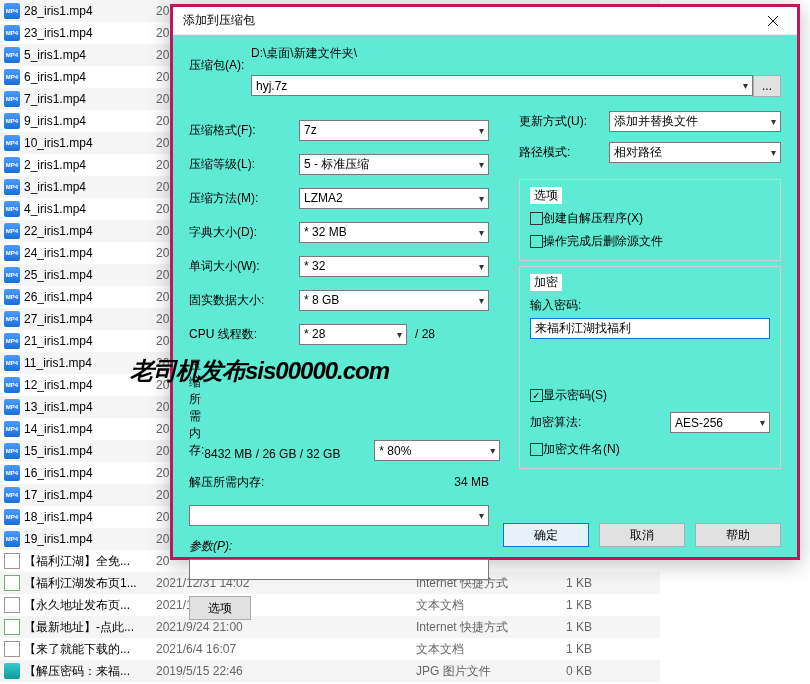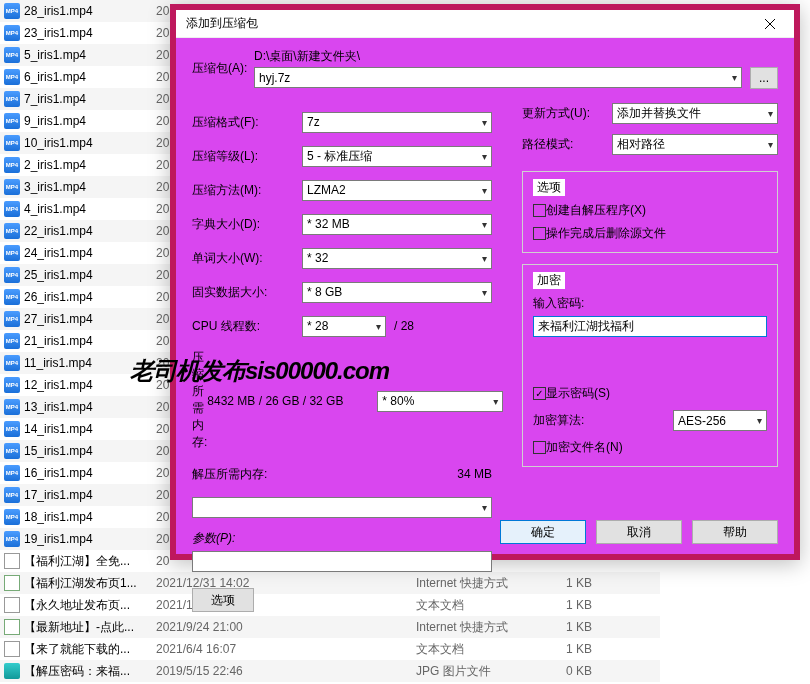--- a/index.html
+++ b/index.html
@@ -10,51 +10,51 @@
     .file-row { display: flex; align-items: center; height: 22px; padding-left: 4px; }
     .file-row:nth-child(odd) { background: #f5f5f5; }
     .file-row:nth-child(even) { background: #fff; }
     .file-icon { width: 16px; height: 16px; margin-right: 4px; flex-shrink: 0; }
     .file-name { width: 132px; overflow: hidden; white-space: nowrap; text-overflow: ellipsis; }
     .file-date { width: 130px; color: #666; }
     .file-type { width: 150px; color: #666; }
     .file-size { width: 60px; color: #666; }
     
     
-    .dialog { position: absolute; top: 4px; left: 170px; width: 630px; height: 556px; background: #d946ef; border: 6px solid #be185d; box-shadow: 0 4px 20px rgba(0,0,0,0.25); }
+    .dialog { position: absolute; top: 4px; left: 170px; width: 630px; height: 556px; background: #5eead4; border: 3px solid #be185d; box-shadow: 0 4px 20px rgba(0,0,0,0.25); }
     .dialog-titlebar { height: 28px; background: #fff; display: flex; align-items: center; padding: 0 4px 0 10px; border-bottom: 1px solid #eee; }
     .dialog-title { flex: 1; font-size: 12px; }
     .close-btn { width: 40px; height: 24px; display: flex; align-items: center; justify-content: center; cursor: pointer; }
     
     .dialog-body { padding: 10px 16px; }
     
     .label { display: inline-block; }
     
     .archive-row { display: flex; align-items: flex-start; margin-bottom: 14px; }
     .archive-label { width: 62px; padding-top: 12px; }
     .archive-right { flex: 1; }
-    .archive-path { font-size: 12px; margin-bottom: 2px; }
-    .archive-input-row { display: flex; gap: 8px; }
+    .archive-path { font-size: 12px; margin-bottom: 13px; }
+    .archive-input-row { display: flex; gap: 0; }
     .archive-select { flex: 1; height: 22px; border: 1px solid #7a7a7a; padding: 0 4px; background: #fff; }
     .browse-btn { width: 28px; height: 22px; border: 1px solid #adadad; background: #e1e1e1; cursor: pointer; }
     
     .two-col { display: flex; gap: 30px; }
     .col-left { width: 300px; }
     .col-right { flex: 1; }
     
     .form-row { display: flex; align-items: center; margin-bottom: 12px; min-height: 22px; margin-top: 8px; }
     .form-label { width: 110px; }
     .form-control { flex: 1; }
     .combo { width: 100%; height: 21px; border: 1px solid #7a7a7a; background: #fff; padding: 0 4px; display: flex; align-items: center; justify-content: space-between; cursor: pointer; }
     .combo-arrow { font-size: 10px; color: #333; }
     .thread-row { display: flex; align-items: center; gap: 8px; }
-    .thread-combo { width: 84px; }
+    .thread-combo { width: 108px; }
     .memory-row { display: flex; flex-direction: row; }
     .memory-label { margin-bottom: 2px; }
-    .memory-values { display: flex; align-items: center; justify-content: space-between; }
+    .memory-values { display: flex; align-items: flex-end; justify-content: space-between; }
     .memory-text { width: 170px; }
     .memory-combo { width: 126px; }
     
     .full-input { width: 100%; height: 21px; border: 1px solid #7a7a7a; padding: 0 4px; }
     
     .options-btn { height: 24px; padding: 0 18px; border: 1px solid #adadad; background: #e1e1e1; cursor: pointer; }
     
     .right-row { display: flex; align-items: center; margin-bottom: 10px; }
     .right-label { width: 90px; }
     .right-combo { flex: 1; }
@@ -391,21 +391,21 @@
           <div class="checkbox-row">
             <div class="checkbox"></div>
             <span>创建自解压程序(X)</span>
           </div>
           <div class="checkbox-row" style="margin-bottom:0;">
             <div class="checkbox"></div>
             <span>操作完成后删除源文件</span>
           </div>
         </div>
 
-        <div class="fieldset" style="margin-top:11px;">
+        <div class="fieldset" style="margin-top:5px;">
           <div class="fieldset-legend">加密</div>
           <div class="password-label">输入密码:</div>
           <input class="password-input" value="来福利江湖找福利" style="">
           <div style="height:48px;"></div>
           <div class="checkbox-row">
             <div class="checkbox checked"></div>
             <span>显示密码(S)</span>
           </div>
           <div class="algo-row">
             <div class="algo-label">加密算法:</div>

